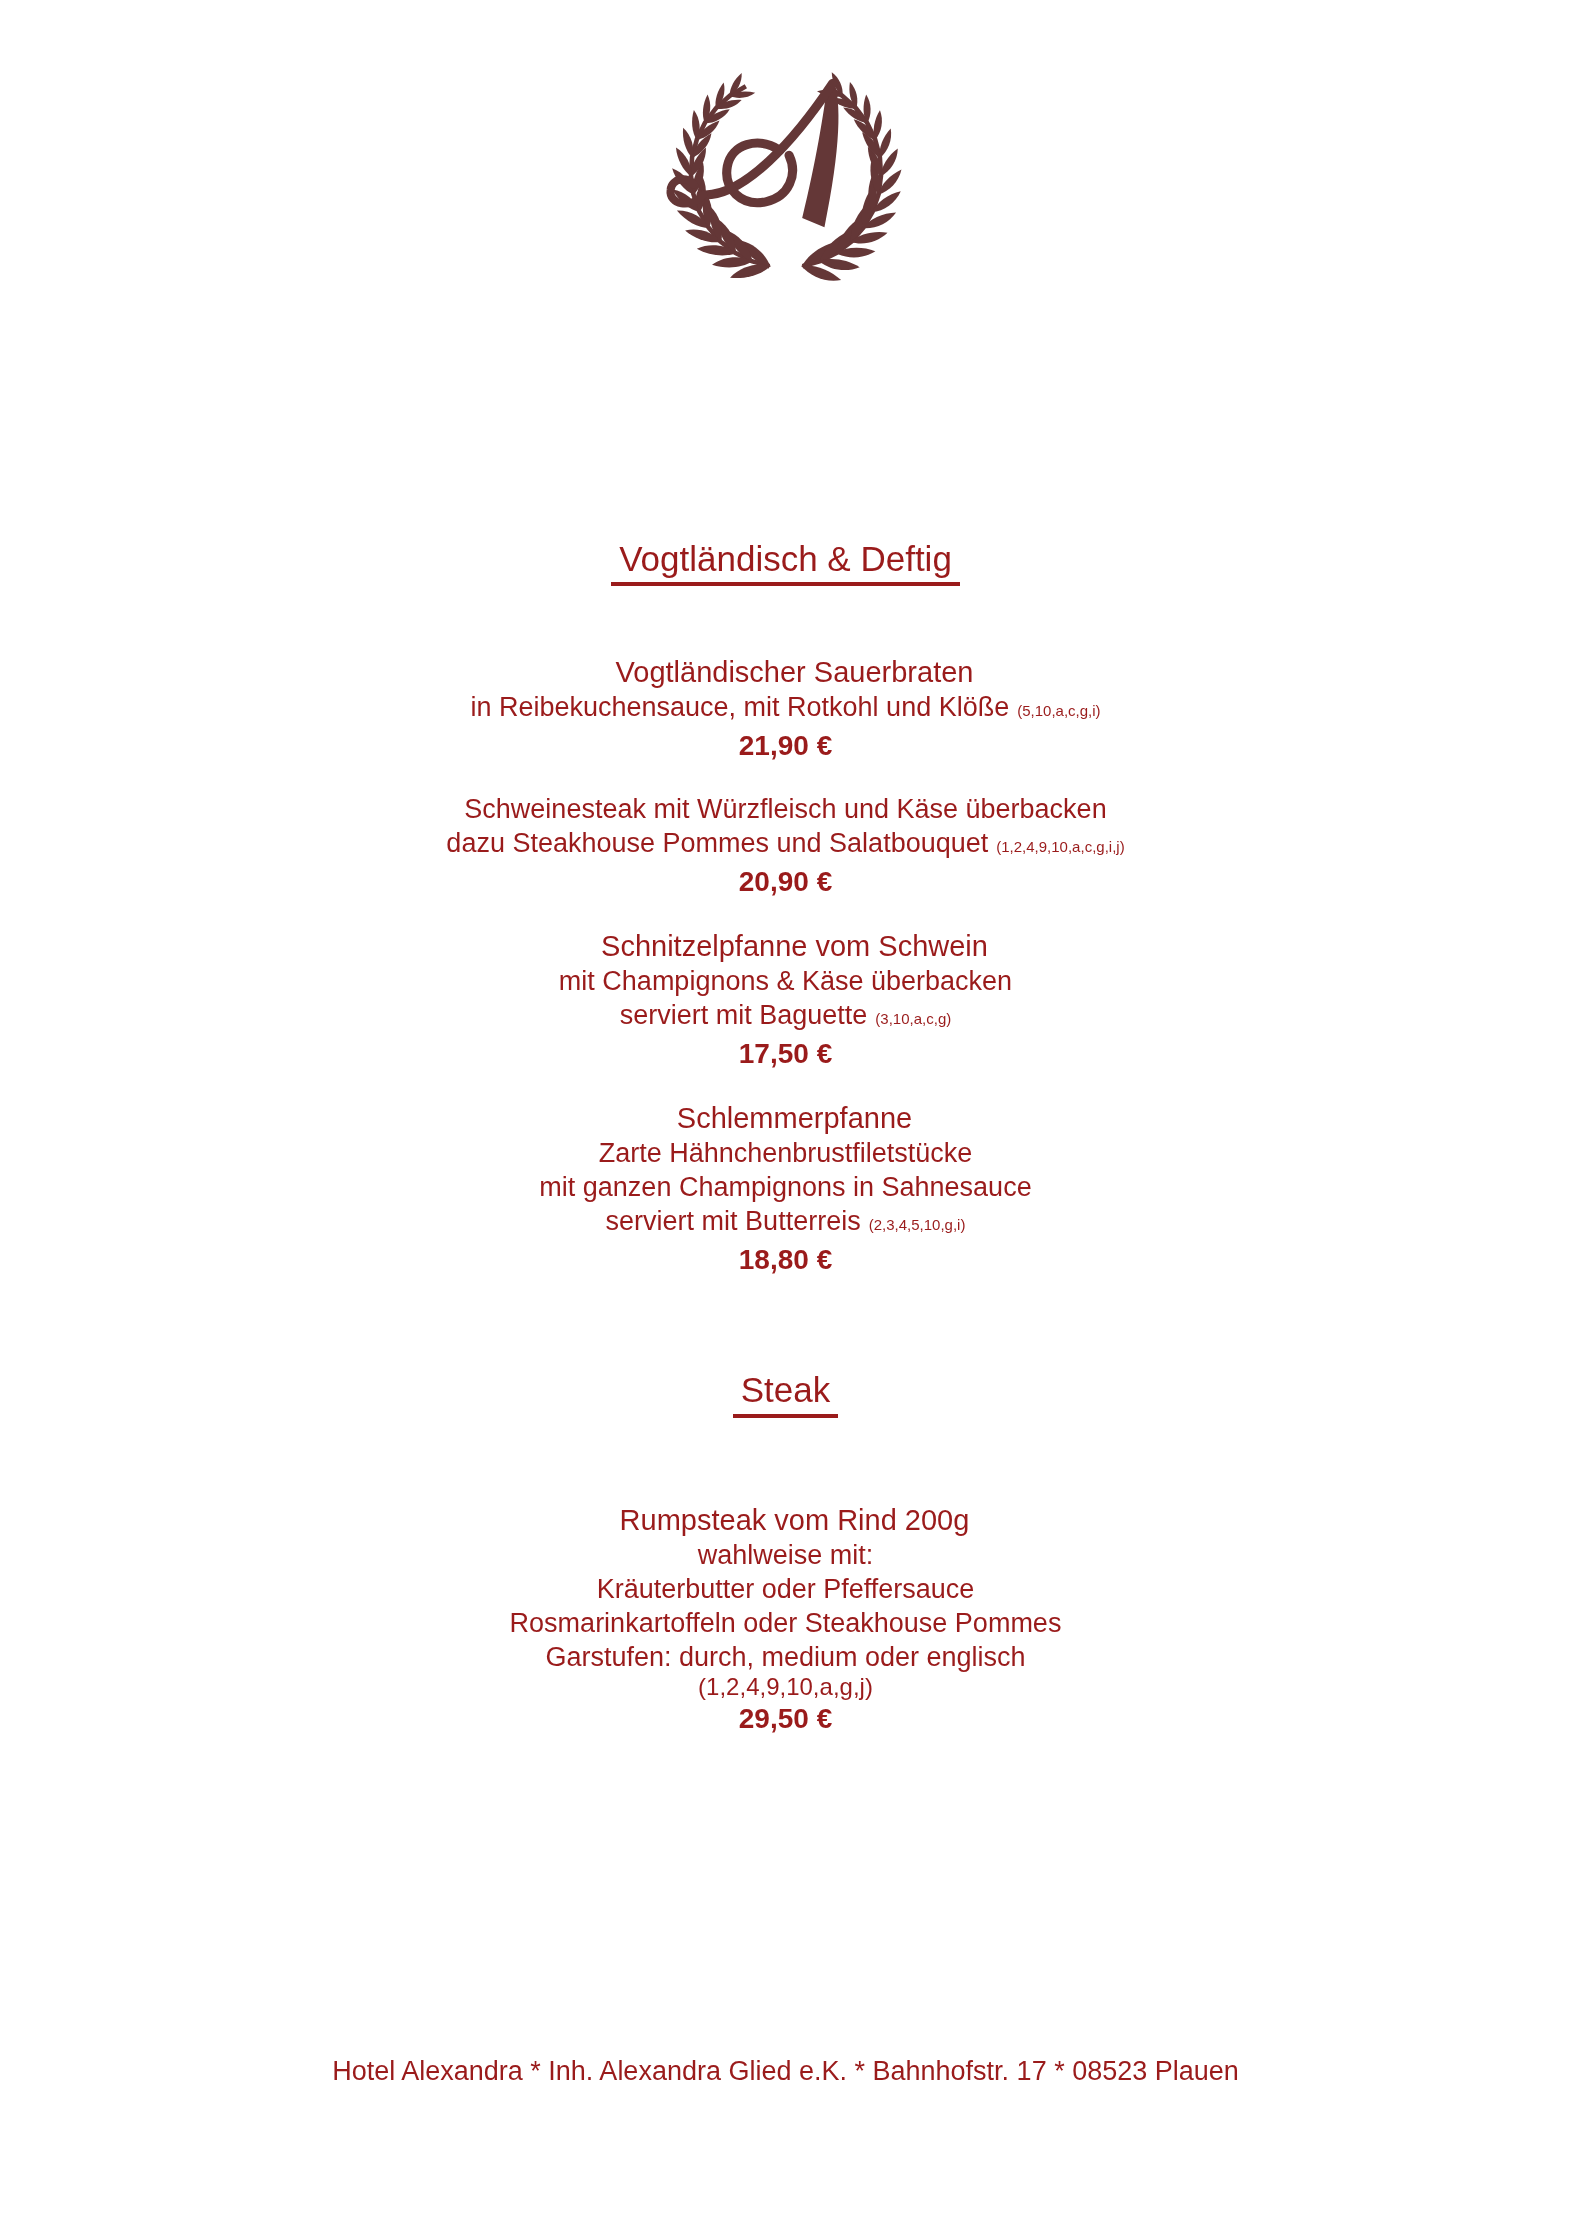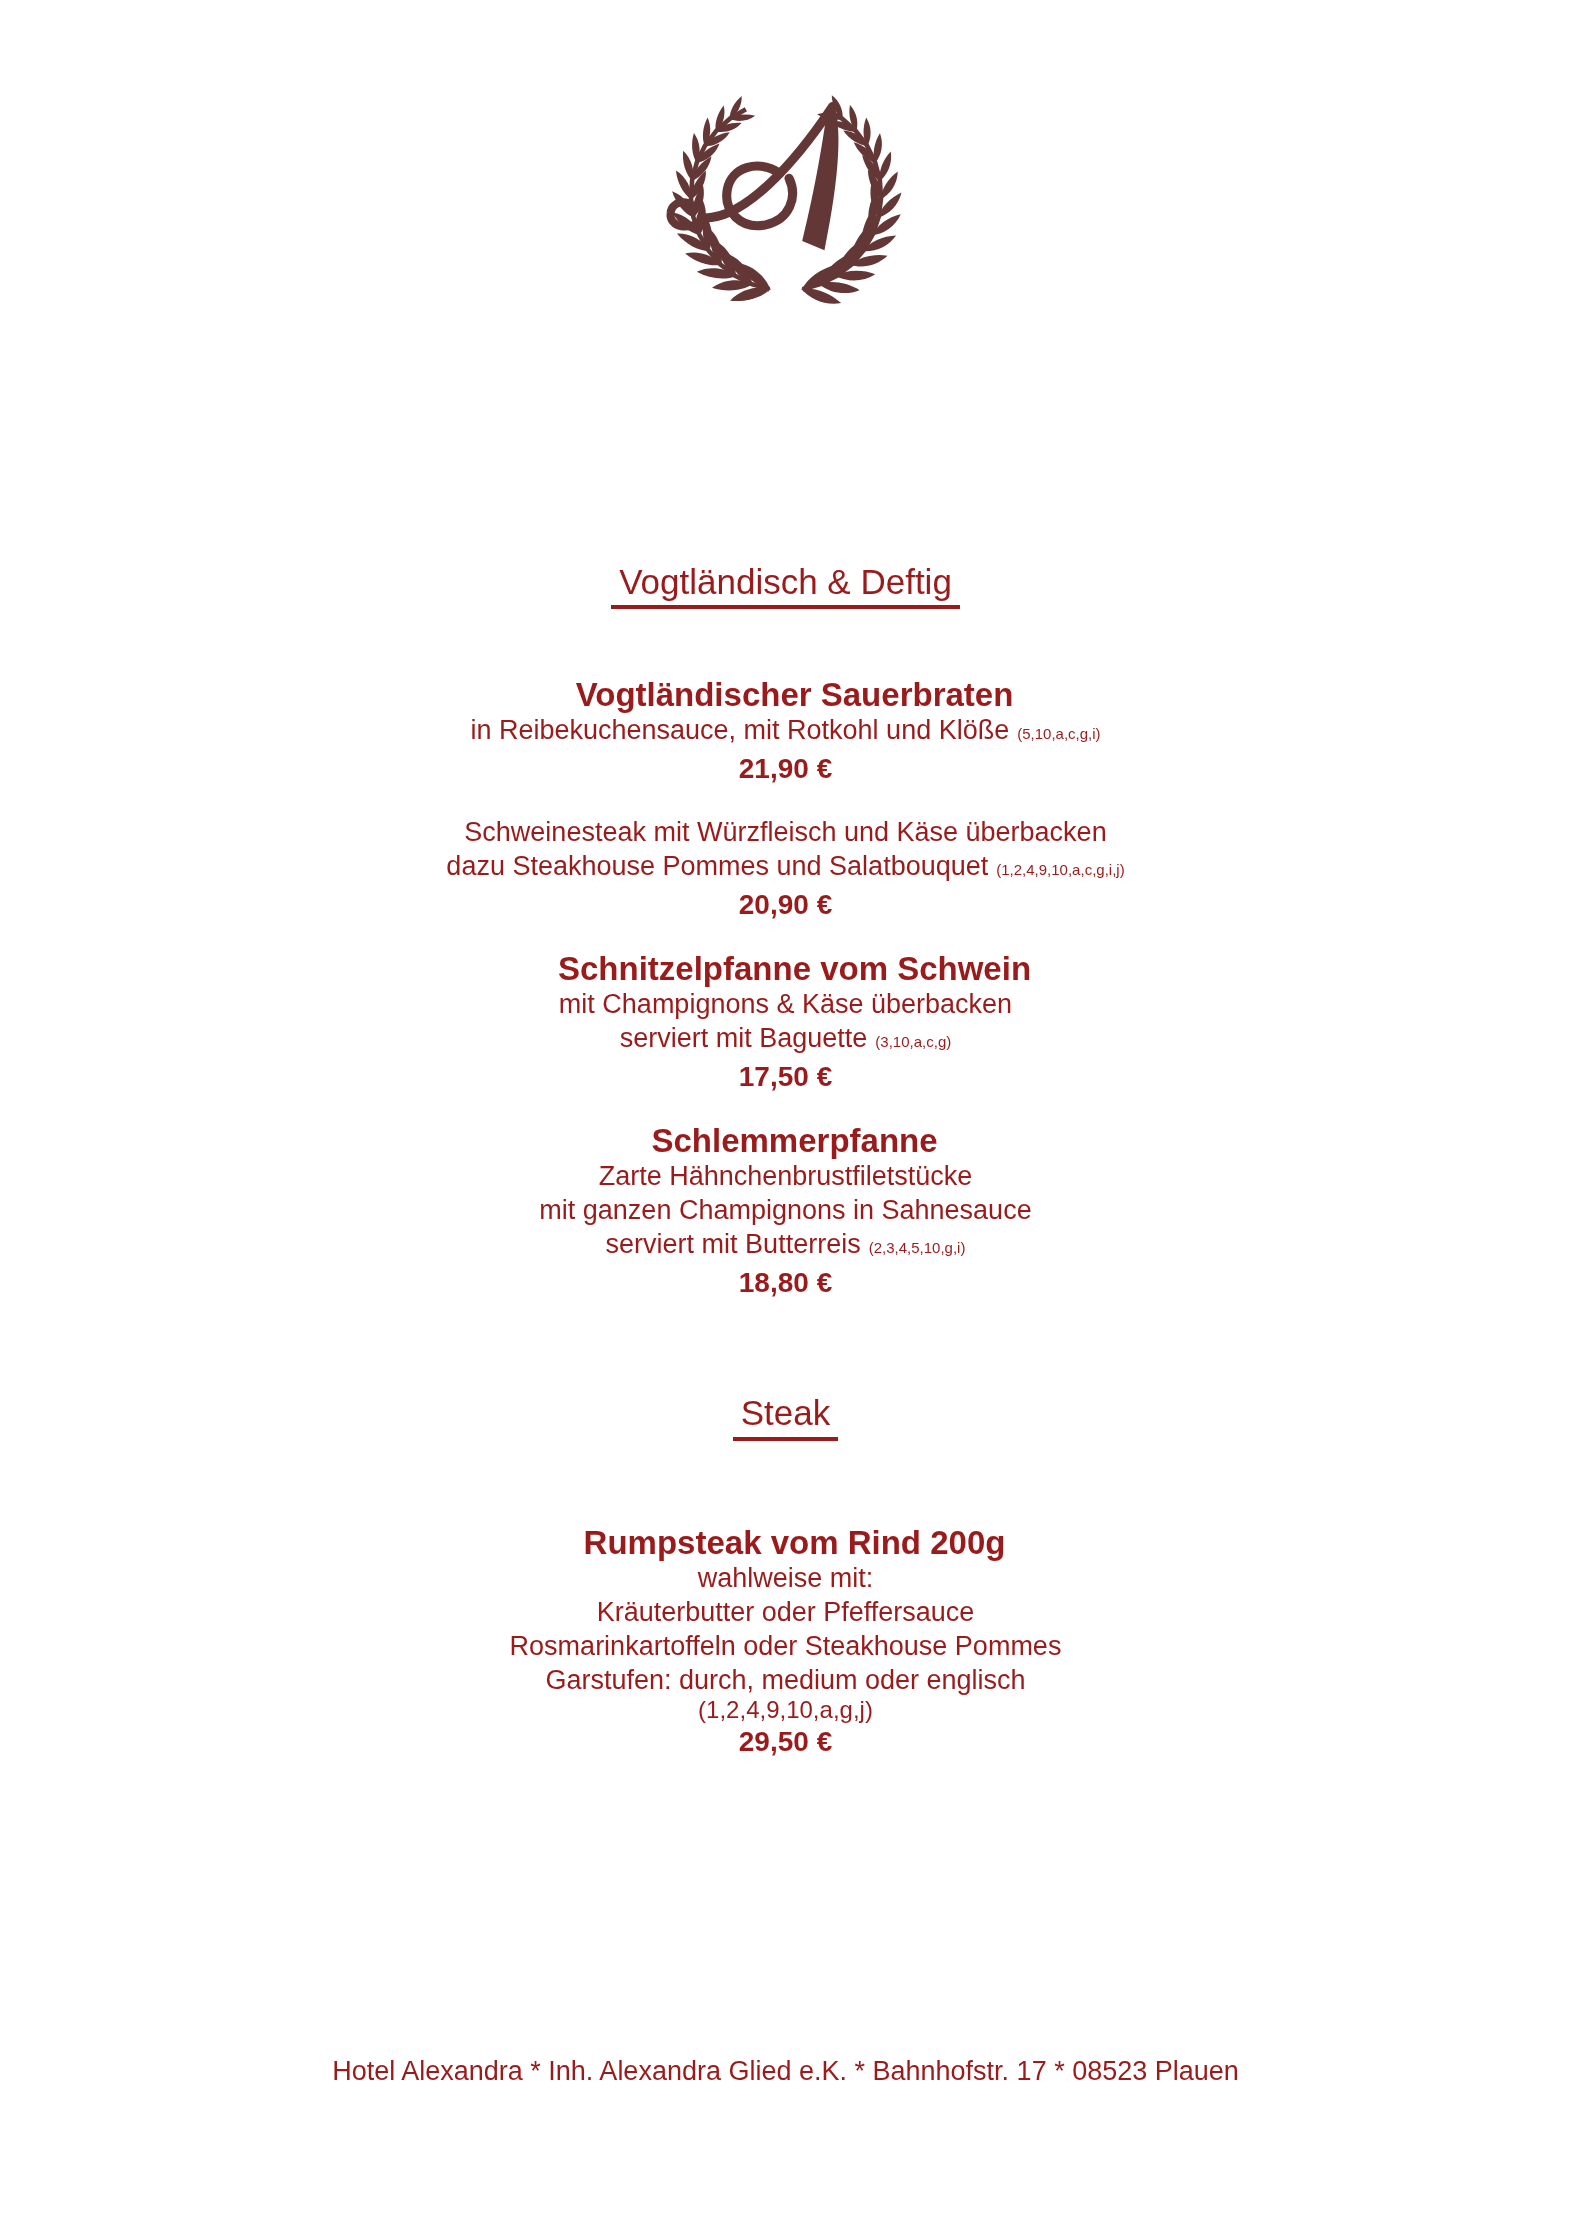--- a/index.html
+++ b/index.html
@@ -12,21 +12,21 @@
     width:1571px;
     height:2222px;
     position:relative;
     overflow:hidden;
     font-family:"Liberation Sans","DejaVu Sans",sans-serif;
     color:var(--text-red);
   }
   .page{
     width:100%;
     height:100%;
-    padding-top:66px;
+    padding-top:43px;
     text-align:center;
     position:relative;
   }
   .logo-wrap{
     width:290px;
     height:258px;
     margin:0 auto;
   }
   .logo-wrap svg{display:block;width:100%;height:100%;}
   .section-heading{
@@ -38,22 +38,22 @@
     padding:0 8px 3px 8px;
     line-height:1.15;
   }
   .heading-row{margin:0;}
   .heading-row.first{margin-top:238px;}
   .heading-row.second{margin-top:92px;}
   .menu-item{margin-top:28px;}
   .menu-item.first-of-section{margin-top:68px;}
   .menu-item.steak-item{margin-top:84px;}
   .item-title{
-    font-size:33px;
-    font-weight:700;
+    font-size:29px;
+    font-weight:400;
     line-height:36px;
     color:var(--text-red);
     margin-left:18px;
   }
   .item-line{
     font-size:27px;
     font-weight:400;
     line-height:34px;
     color:var(--text-red);
   }

